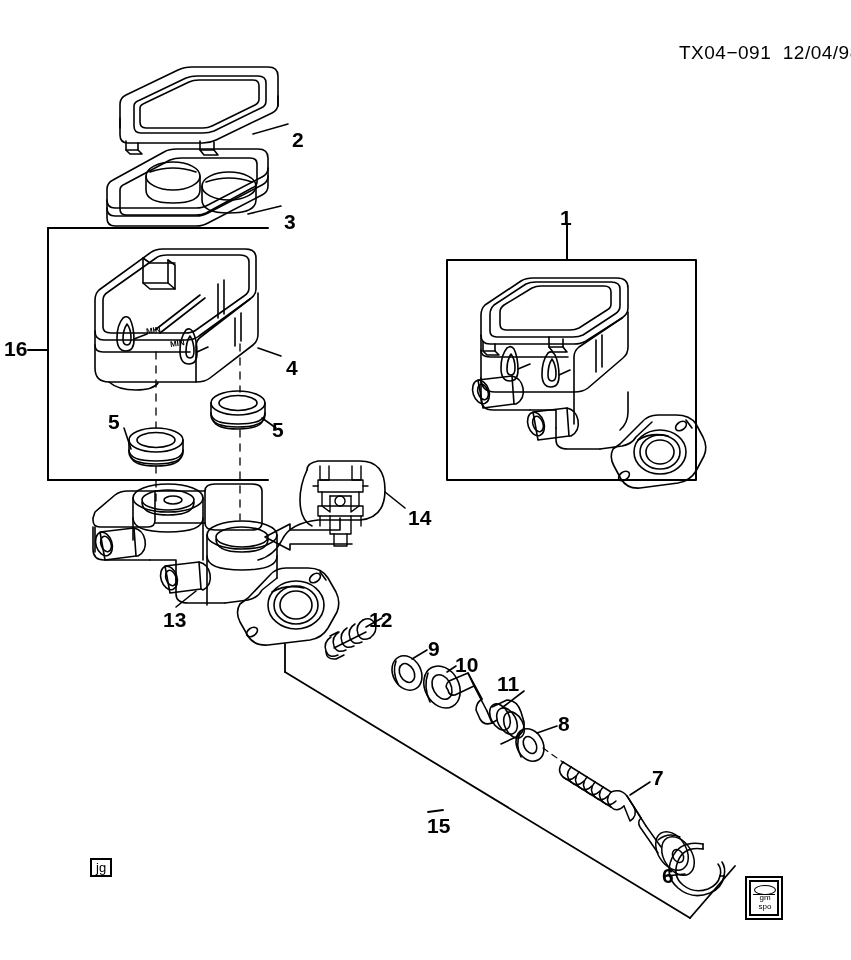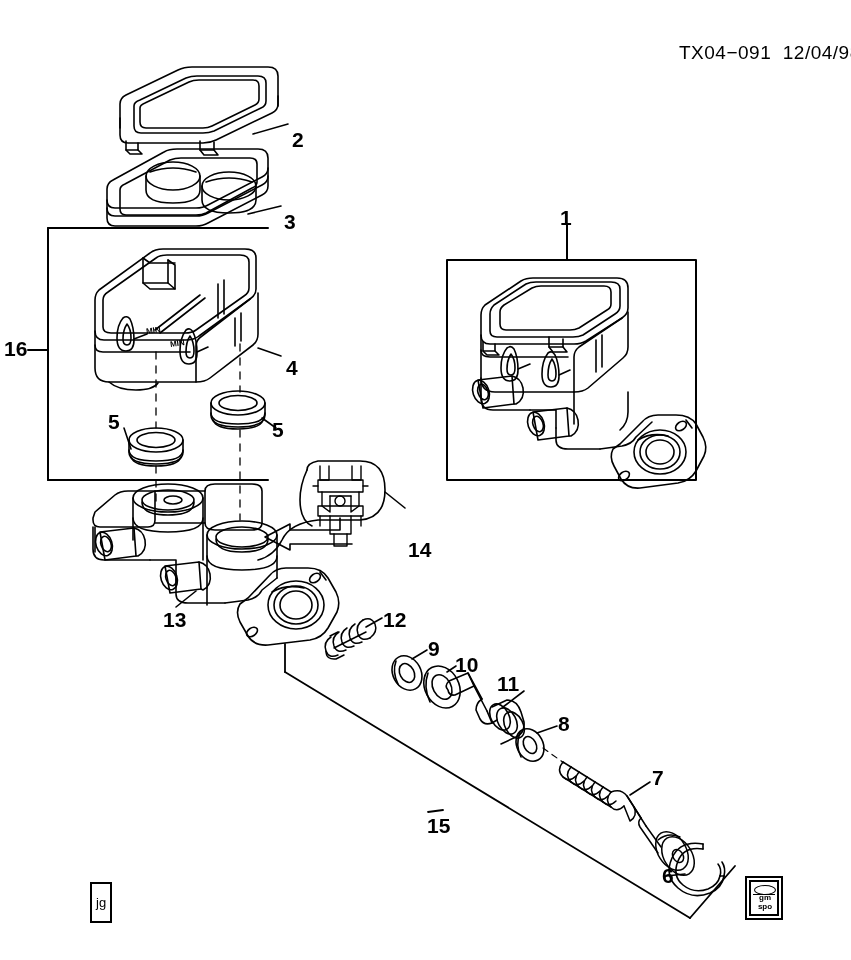--- a/index.html
+++ b/index.html
@@ -2,28 +2,28 @@
 <html><head>
 <meta charset="utf-8">
 <style>
   html,body{margin:0;padding:0;background:#ffffff;}
   body{width:851px;height:960px;position:relative;overflow:hidden;
        font-family:"Liberation Sans",sans-serif;color:#000;}
   #sheet{position:absolute;left:0;top:0;width:851px;height:960px;}
   svg{display:block;}
   .hdr{position:absolute;font-size:19px;letter-spacing:.5px;white-space:pre;}
   .cal{position:absolute;font-size:21px;font-weight:bold;}
-  .jgbox{position:absolute;border:2px solid #000;padding:11px 4px;
-         font-size:13px;line-height:15px;background:#fff;margin-top:24px;}
+  .jgbox{position:absolute;border:2px solid #000;padding:0 4px;
+         font-size:13px;line-height:15px;background:#fff;}
   .gmbox{position:absolute;width:26px;height:32px;border:2px solid #000;
          background:#fff;box-shadow:0 0 0 2px #fff,0 0 0 4px #000;}
   .gmoval{position:absolute;left:3px;top:3px;width:20px;height:8px;
           border:1.5px solid #000;border-radius:50%;background:#fff;}
   .gmtxt{position:absolute;left:0;top:12px;width:28px;text-align:center;
-         font-size:8px;line-height:8.5px;font-weight:bold;}
+         font-size:8px;line-height:8.5px;font-weight:normal;}
   .gmline{position:absolute;left:2px;top:12px;width:22px;height:0;
           border-top:1px solid #000;}
 </style>
 </head>
 <body>
 
 <div id="sheet">
 
   <div class="hdr" style="left:679px;top:42px;">TX04−091  12/04/98</div>
 
@@ -413,23 +413,23 @@
   <div class="cal" style="left:284px;top:210px;">3</div>
   <div class="cal" style="left:286px;top:356px;">4</div>
   <div class="cal" style="left:108px;top:410px;">5</div>
   <div class="cal" style="left:272px;top:418px;">5</div>
   <div class="cal" style="left:662px;top:864px;">6</div>
   <div class="cal" style="left:652px;top:766px;">7</div>
   <div class="cal" style="left:558px;top:712px;">8</div>
   <div class="cal" style="left:428px;top:637px;">9</div>
   <div class="cal" style="left:455px;top:653px;">10</div>
   <div class="cal" style="left:497px;top:672px;text-align:right;">11</div>
-  <div class="cal" style="left:383px;top:608px;">12</div>
+  <div class="cal" style="left:369px;top:608px;">12</div>
   <div class="cal" style="left:163px;top:608px;text-align:center;">13</div>
-  <div class="cal" style="left:408px;top:506px;margin-top:32px;">14</div>
+  <div class="cal" style="left:408px;top:506px;">14</div>
   <div class="cal" style="left:427px;top:814px;text-align:right;">15</div>
   <div class="cal" style="left:4px;top:337px;">16</div>
 
   <div style="position:absolute;left:146px;top:326px;font-size:8px;font-weight:bold;
               transform:rotate(-8deg);">MIN</div>
   <div style="position:absolute;left:170px;top:339px;font-size:8px;font-weight:bold;
               transform:rotate(-8deg);">MIN</div>
 
   <div class="jgbox" style="left:90px;top:858px;">jg</div>
 

